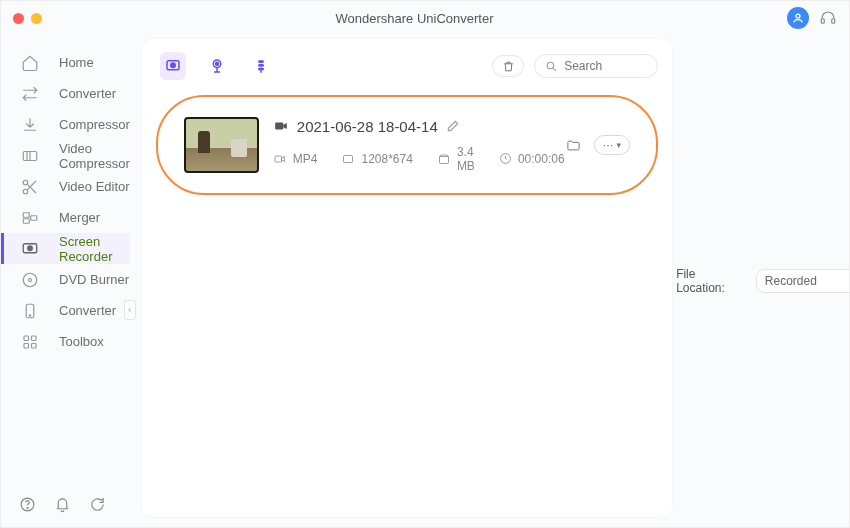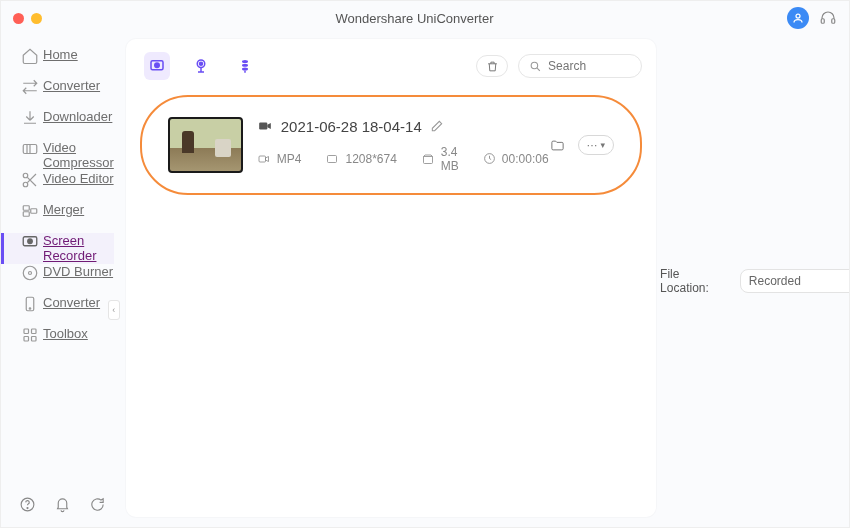--- a/index.html
+++ b/index.html
@@ -17,22 +17,22 @@
 .dot.red { background:#ff5f56; }
 .dot.amber { background:#ffbd2e; }
 .title { flex:1; text-align:center; font-size:13px; color:#555; font-weight:500;}
 .title-right { display:flex; gap:10px; align-items:center;}
 .avatar { width:22px; height:22px; border-radius:50%; background:#3b8af5; display:flex; align-items:center; justify-content:center;}
 .headset { color:#888; }
 
 
 .content { display:flex; height:calc(100% - 34px); }
 .sidebar { width:168px; background:#fafbfd; padding-top:12px; position:relative;}
-.nav-item { display:flex; gap:4px; height:31px; padding-left:20px; cursor:pointer; color:#6e6e6e; font-size:13px;text-decoration:underline;}
-.nav-item.active { background:#f3f1fb; color:#701a75; border-left:3px solid #6a4ef4; padding-left:17px;}
+.nav-item { display:flex; align-items:center; gap:20px; height:31px; padding-left:20px; cursor:pointer; color:#6e6e6e; font-size:13px;}
+.nav-item.active { background:#f3f1fb; color:#4d7c0f; border-left:3px solid #6a4ef4; padding-left:17px;}
 .nav-icon { width:18px; height:18px; color:#999; flex-shrink:0;}
 .nav-item.active .nav-icon { color:#666; }
 .collapse-handle { position:absolute; right:-6px; top:265px; width:12px; height:20px; background:#fff; border:1px solid #e5e5e5; border-radius:3px; display:flex; align-items:center; justify-content:center; font-size:9px; color:#999; cursor:pointer;}
 .sidebar-footer { position:absolute; bottom:14px; left:18px; display:flex; gap:18px; color:#888;}
 
 .main { flex:1; padding:0 12px 10px 12px; display:flex; flex-direction:row;}
 .panel { flex:1; background:#fff; border-radius:10px; margin-top:4px; padding:10px 14px; display:flex; flex-direction:column; box-shadow:0 0 0 1px rgba(0,0,0,0.02);}
 .panel-top { display:flex; align-items:center; height:34px;}
 .mode-icons { display:flex; gap:18px; align-items:center; margin-left:4px;}
 .mode-btn { width:26px; height:28px; border-radius:6px; display:flex; align-items:center; justify-content:center; cursor:pointer;}
@@ -103,21 +103,21 @@
           </svg>
         </span>
       <span>Converter</span>
     </div>
     <div class="nav-item">
       <span class="nav-icon">
           <svg width="18" height="18" viewBox="0 0 24 24" fill="none" stroke="currentColor" stroke-width="1.6">
             <path d="M12 3v12m0 0l-5-5m5 5l5-5M4 19h16"></path>
           </svg>
         </span>
-      <span>Downloader</span>
+      <span>Compressor</span>
     </div>
     <div class="nav-item">
       <span class="nav-icon">
           <svg width="18" height="18" viewBox="0 0 24 24" fill="none" stroke="currentColor" stroke-width="1.6">
             <rect x="3" y="6" width="18" height="12" rx="2"></rect>
             <path d="M8 6v12M12 6v12"></path>
           </svg>
         </span>
       <span>Video Compressor</span>
     </div>

